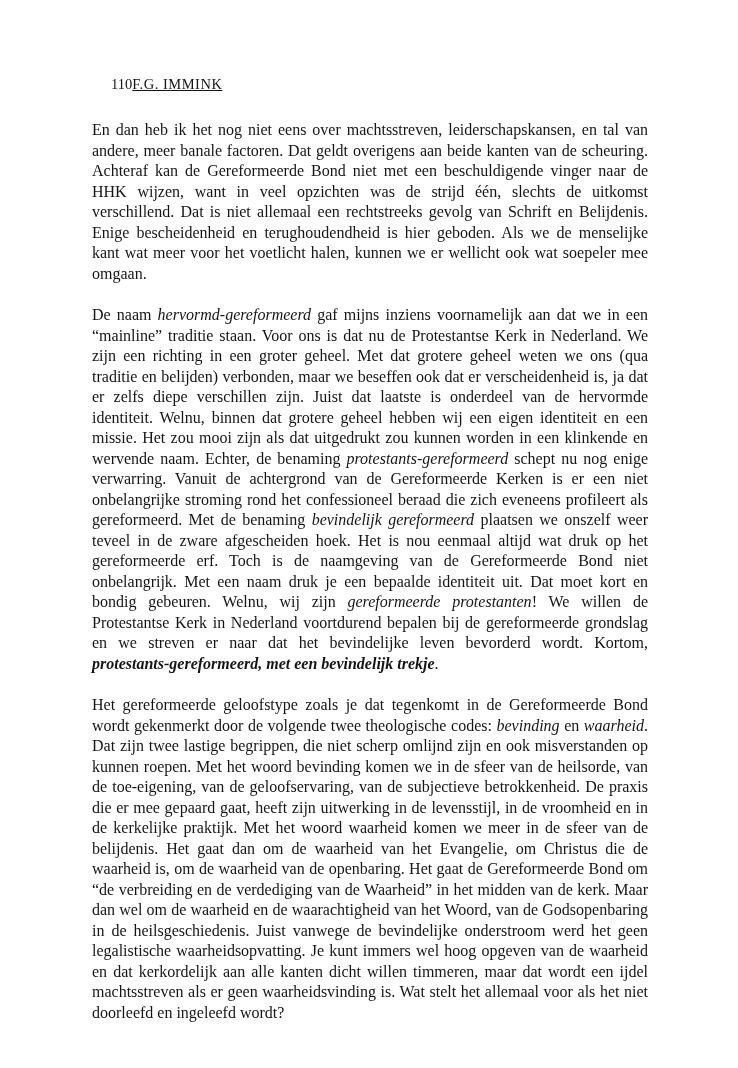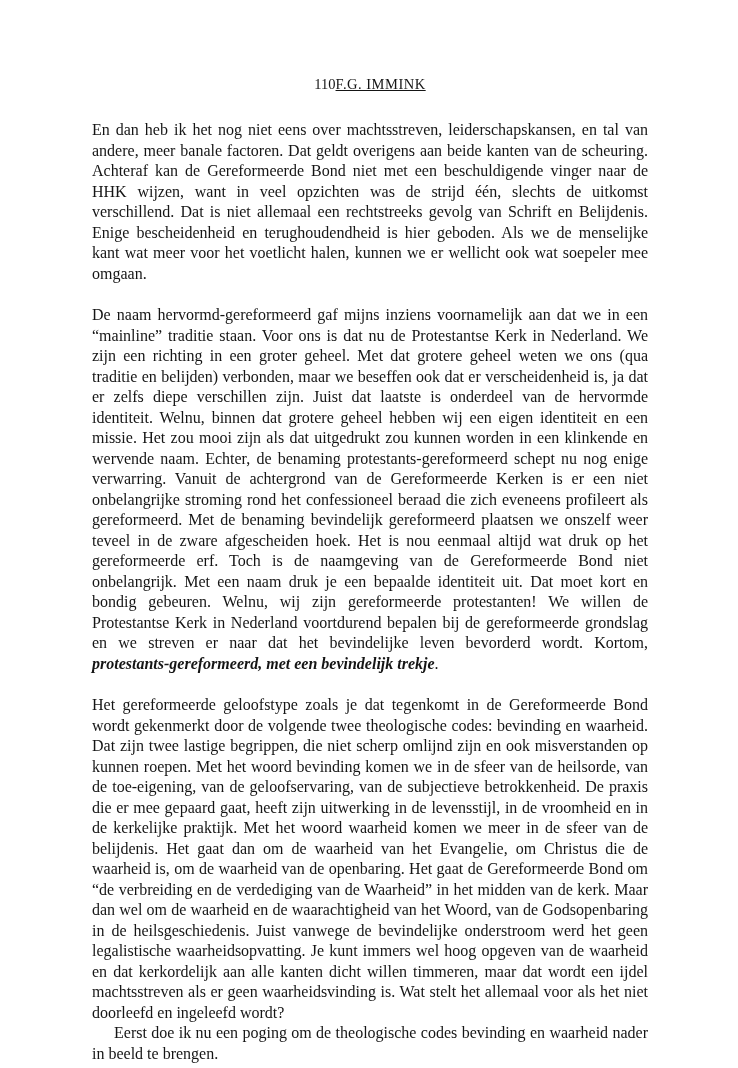--- a/index.html
+++ b/index.html
@@ -13,54 +13,54 @@
     box-sizing: border-box;
     background: #ffffff;
     padding: 74px 90px 0 92px;
     font-family: "Liberation Serif", "DejaVu Serif", serif;
     color: #151515;
     position: relative;
     overflow: hidden;
   }
   .running-head {
     display: flex;
-    justify-content: center;
+    justify-content: flex-start;
     align-items: baseline;
     font-size: 14.5px;
     line-height: 20px;
     margin-bottom: 26px;
+    margin-left: 19px;
   }
   .running-head .author {
     letter-spacing: 0.5px;
     text-decoration: underline;
   }
   .body-text p {
     margin: 0;
     font-size: 16px;
     line-height: 20.5px;
     text-align: justify;
     hyphens: auto;
     -webkit-hyphens: auto;
   }
   .body-text p.spaced {
     margin-top: 21px;
   }
   .body-text p.indent {
     text-indent: 22px;
   }
-  .italic { }
+  .italic { font-style: italic; }
   .bold-italic { font-style: italic; font-weight: bold; }
 </style>
 </head>
 <body>
 
 <div class="page">
   <header class="running-head">
     <span class="page-number">110</span>
     <span class="author">F.G. IMMINK</span>
   </header>
   <main class="body-text">
       <p><span>En dan heb ik het nog niet eens over machtsstreven, leiderschapskansen, en tal van andere, meer banale factoren. Dat geldt overigens aan beide kanten van de scheuring. Achteraf kan de Gereformeerde Bond niet met een beschuldigende vinger naar de HHK wijzen, want in veel opzichten was de strijd één, slechts de uitkomst verschillend. Dat is niet allemaal een rechtstreeks gevolg van Schrift en Belijdenis. Enige bescheidenheid en terughoudendheid is hier geboden. Als we de menselijke kant wat meer voor het voetlicht halen, kunnen we er wellicht ook wat soepeler mee omgaan.</span></p>
       <p class="spaced"><span>De naam </span><span class="italic">hervormd-gereformeerd</span><span> gaf mijns inziens voornamelijk aan dat we in een “mainline” traditie staan. Voor ons is dat nu de Protestantse Kerk in Nederland. We zijn een richting in een groter geheel. Met dat grotere geheel weten we ons (qua traditie en belijden) verbonden, maar we beseffen ook dat er verscheidenheid is, ja dat er zelfs diepe verschillen zijn. Juist dat laatste is onderdeel van de hervormde identiteit. Welnu, binnen dat grotere geheel hebben wij een eigen identiteit en een missie. Het zou mooi zijn als dat uitgedrukt zou kunnen worden in een klinkende en wervende naam. Echter, de benaming </span><span class="italic">protestants-gereformeerd</span><span> schept nu nog enige verwarring. Vanuit de achtergrond van de Gereformeerde Kerken is er een niet onbelangrijke stroming rond het confessioneel beraad die zich eveneens profileert als gereformeerd. Met de benaming </span><span class="italic">bevindelijk gereformeerd</span><span> plaatsen we onszelf weer teveel in de zware afgescheiden hoek. Het is nou eenmaal altijd wat druk op het gereformeerde erf. Toch is de naamgeving van de Gereformeerde Bond niet onbelangrijk. Met een naam druk je een bepaalde identiteit uit. Dat moet kort en bondig gebeuren. Welnu, wij zijn </span><span class="italic">gereformeerde protestanten</span><span>! We willen de Protestantse Kerk in Nederland voortdurend bepalen bij de gereformeerde grondslag en we streven er naar dat het bevindelijke leven bevorderd wordt. Kortom, </span><span class="bold-italic">protestants-gereformeerd, met een bevindelijk trekje</span><span>.</span></p>
       <p class="spaced"><span>Het gereformeerde geloofstype zoals je dat tegenkomt in de Gereformeerde Bond wordt gekenmerkt door de volgende twee theologische codes: </span><span class="italic">bevinding</span><span> en </span><span class="italic">waarheid</span><span>. Dat zijn twee lastige begrippen, die niet scherp omlijnd zijn en ook misverstanden op kunnen roepen. Met het woord bevinding komen we in de sfeer van de heilsorde, van de toe-eigening, van de geloofservaring, van de subjectieve betrokkenheid. De praxis die er mee gepaard gaat, heeft zijn uitwerking in de levensstijl, in de vroomheid en in de kerkelijke praktijk. Met het woord waarheid komen we meer in de sfeer van de belijdenis. Het gaat dan om de waarheid van het Evangelie, om Christus die de waarheid is, om de waarheid van de openbaring. Het gaat de Gereformeerde Bond om “de verbreiding en de verdediging van de Waarheid” in het midden van de kerk. Maar dan wel om de waarheid en de waarachtigheid van het Woord, van de Godsopenbaring in de heilsgeschiedenis. Juist vanwege de bevindelijke onderstroom werd het geen legalistische waarheidsopvatting. Je kunt immers wel hoog opgeven van de waarheid en dat kerkordelijk aan alle kanten dicht willen timmeren, maar dat wordt een ijdel machtsstreven als er geen waarheidsvinding is. Wat stelt het allemaal voor als het niet doorleefd en ingeleefd wordt?</span></p>
-      <p class="indent"><span>Eerst doe ik nu een poging om de theologische codes bevinding en waarheid nader in beeld te brengen.</span></p>
     </main>
 </div>
 
 </body></html>

